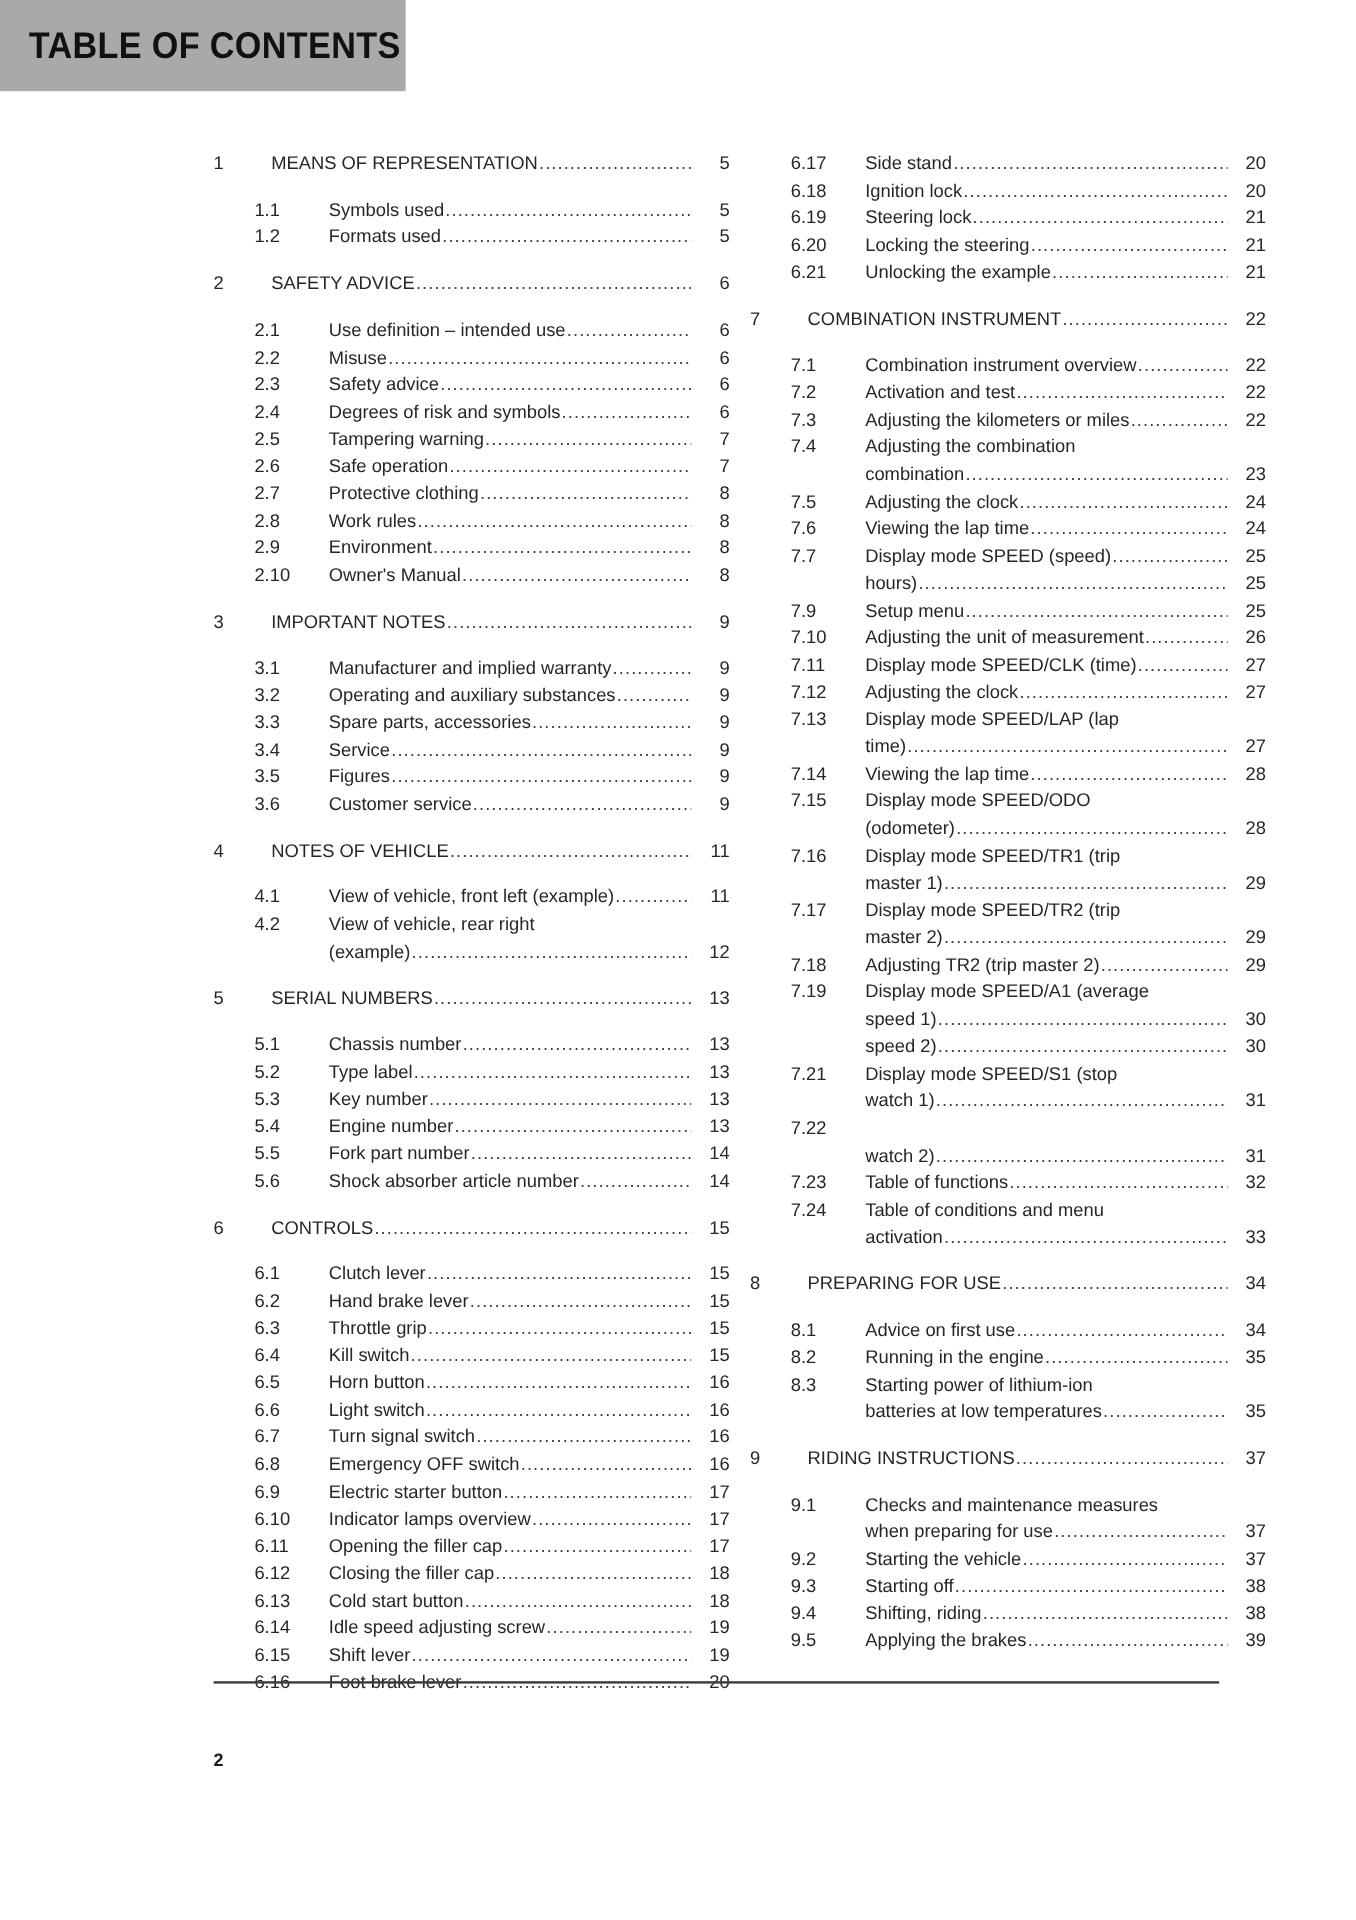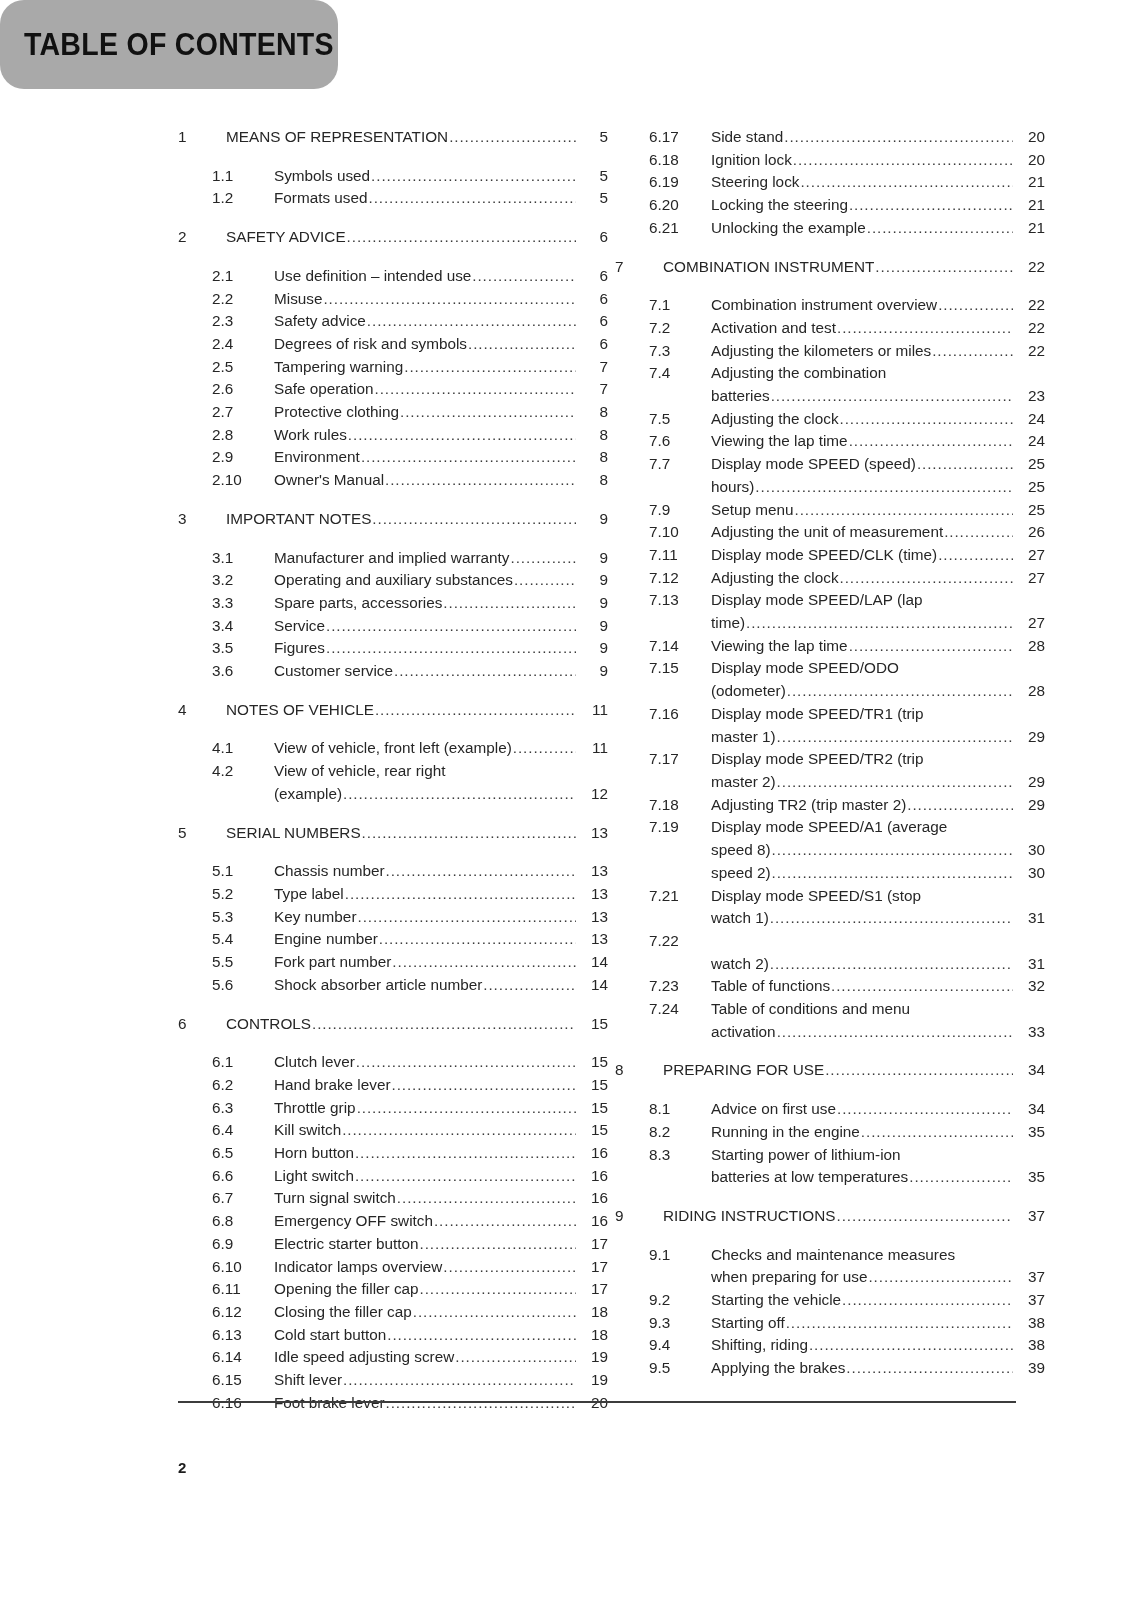--- a/index.html
+++ b/index.html
@@ -15,25 +15,24 @@
     color: #1c1c1c;
     overflow: hidden;
   }
 
   
   #header-banner {
     position: absolute;
     left: 0;
     top: 0;
     width: 338px;
-    height: 89px;
+    height: 76px;
     background: #a9a9a9;
     display: flex;
     align-items: center;
-    border-radius: 24px;
   }
   #header-title {
     font-size: 31px;
     font-weight: bold;
     letter-spacing: 0.3px;
     color: #111111;
     padding-left: 26px;
     transform: scaleX(0.92);
     transform-origin: left center;
     white-space: nowrap;
@@ -45,21 +44,21 @@
     left: 0;
     top: 126px;
     width: 1130px;
     display: flex;
   }
   .toc-column {
     width: 430px;
     position: relative;
   }
   #toc-column-left { margin-left: 178px; }
-  #toc-column-right { margin-left: 7px; }
+  #toc-column-right { margin-left: 17px; }
 
   
   .entry {
     display: flex;
     align-items: baseline;
     font-size: 15.3px;
     line-height: 22.7px;
     color: #262626;
   }
   .entry.chapter {
@@ -610,21 +609,21 @@
       </div>
       <div class="entry section">
         <span class="entry-num">7.4</span>
         <span class="entry-body">
           <span class="entry-title">Adjusting the combination</span>
         </span>
       </div>
       <div class="entry section cont">
         <span class="entry-num"></span>
         <span class="entry-body">
-          <span class="entry-title">batteries</span>
+          <span class="entry-title">combination</span>
           <span class="leader">..................................................................................................</span>
           <span class="entry-page">23</span>
         </span>
       </div>
       <div class="entry section">
         <span class="entry-num">7.5</span>
         <span class="entry-body">
           <span class="entry-title">Adjusting the clock</span>
           <span class="leader">..................................................................................................</span>
           <span class="entry-page">24</span>
@@ -760,21 +759,21 @@
       </div>
       <div class="entry section">
         <span class="entry-num">7.19</span>
         <span class="entry-body">
           <span class="entry-title">Display mode SPEED/A1 (average</span>
         </span>
       </div>
       <div class="entry section cont">
         <span class="entry-num"></span>
         <span class="entry-body">
-          <span class="entry-title">speed 8)</span>
+          <span class="entry-title">speed 1)</span>
           <span class="leader">..................................................................................................</span>
           <span class="entry-page">30</span>
         </span>
       </div>
       <div class="entry section cont">
         <span class="entry-num"></span>
         <span class="entry-body">
           <span class="entry-title">speed 2)</span>
           <span class="leader">..................................................................................................</span>
           <span class="entry-page">30</span>

